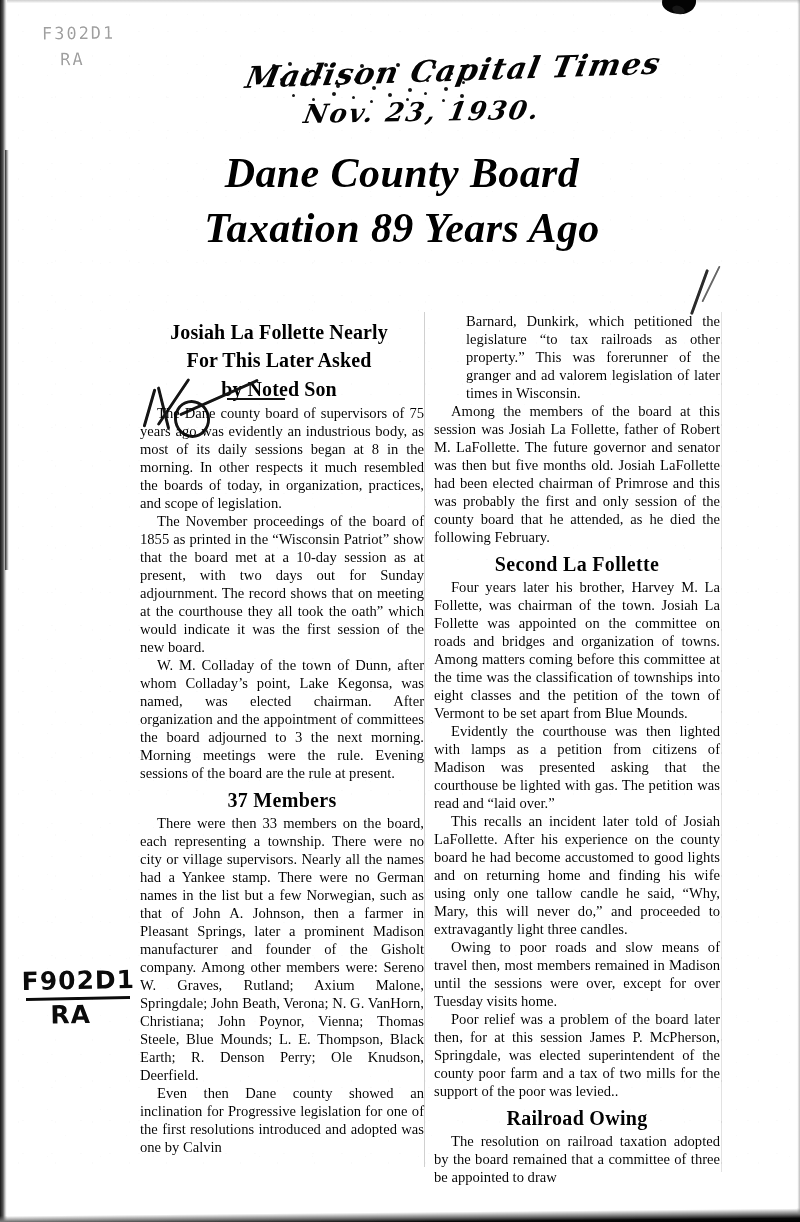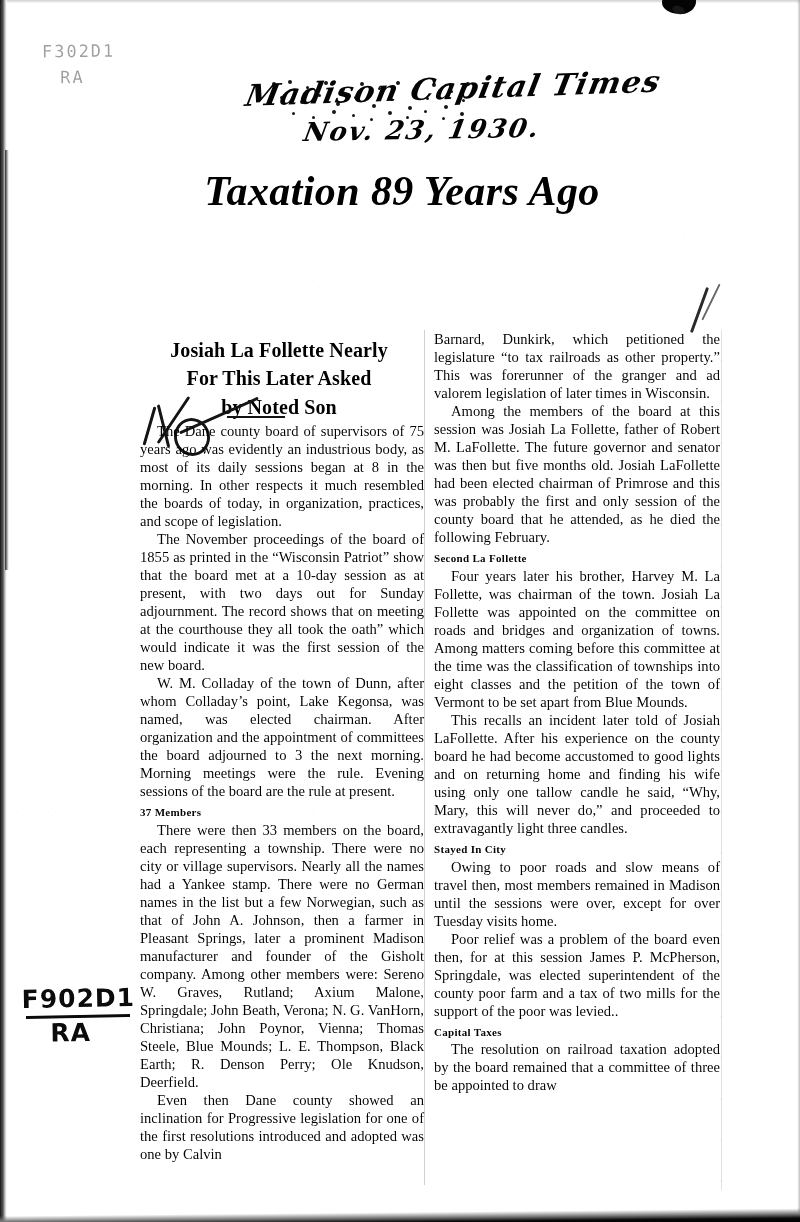--- a/index.html
+++ b/index.html
@@ -74,21 +74,21 @@
     width: 13px; height: 8px;
     background: #2b2b2b;
     border-radius: 50%;
     transform: rotate(22deg);
     opacity: .6;
   }
 
   
   .clip {
     position: absolute;
-    left: 14px; top: 24px;
+    left: 14px; top: 6px;
     width: 776px; height: 1180px;
     background: #ffffff;
   }
 
   
   .stamp-top {
     position: absolute;
     left: 28px; top: 14px;
     font-family: "DejaVu Sans Mono", monospace;
     font-size: 17px;
@@ -255,27 +255,27 @@
     hyphens: none;
   }
   .col-left  { left: 126px; top: 398px; width: 284px; }
   .col-right { left: 420px; width: 286px; }
 
   .col p {
     margin: 0;
     text-indent: 17px;
     text-align: justify;
   }
-  .col p.cont { text-indent: 0; }
+  .col p.cont { text-indent: 0; margin-left: 32px; }
 
   .col h4 {
     margin: 6px 0 1px 0;
-    font-size: 11px;
+    font-size: 20px;
     font-weight: 700;
-    text-align: left;
+    text-align: center;
     letter-spacing: .3px;
     text-indent: 0;
   }
 
   
   .col-divider {
     position: absolute;
     left: 410px; top: 306px;
     width: 1px; height: 855px;
     background: #9e9e9e;
@@ -349,20 +349,21 @@
         <i style="left: 86px; top: 34px; width: 3px; height: 3px;"></i>
         <i style="left: 104px; top: 38px; width: 3px; height: 3px;"></i>
         <i style="left: 122px; top: 31px; width: 4px; height: 4px;"></i>
         <i style="left: 140px; top: 36px; width: 3px; height: 3px;"></i>
         <i style="left: 158px; top: 30px; width: 3px; height: 3px;"></i>
         <i style="left: 176px; top: 37px; width: 3px; height: 3px;"></i>
         <i style="left: 194px; top: 32px; width: 4px; height: 4px;"></i>
       </div>
 
     <div class="headline">
+      <div>Dane County Board</div>
       <div>Taxation 89 Years Ago</div>
     </div>
     <div class="pen-slash"></div>
     <div class="pen-slash-2"></div>
 
     <div class="deck">
       <div>Josiah La Follette Nearly</div>
       <div>For This Later Asked</div>
       <div>by Noted Son</div>
     </div>
@@ -386,25 +387,25 @@
         <h4>37  Members</h4>
         <p>There were then 33 members on the board, each representing a township. There were no city or village supervisors. Nearly all the names had a Yankee stamp. There were no German names in the list but a few Norwegian, such as that of John A. Johnson, then a farmer in Pleasant Springs, later a prominent Madison manufacturer and founder of the Gisholt company.  Among other members were: Sereno W. Graves, Rutland; Axium Malone, Springdale; John Beath, Verona; N. G. VanHorn, Christiana; John Poynor, Vienna; Thomas Steele, Blue Mounds; L. E. Thompson, Black Earth; R. Denson Perry; Ole Knudson, Deerfield.</p>
         <p>Even then Dane county showed an inclination for Progressive legislation for one of the first resolutions introduced and adopted was one by Calvin</p>
       </div>
 
     <div class="col col-right">
         <p class="cont">Barnard, Dunkirk, which petitioned the legislature “to tax railroads as other property.” This was forerunner of the granger and ad valorem legislation of later times in Wisconsin.</p>
         <p>Among the members of the board at this session was Josiah La Follette, father of Robert M. LaFollette.  The future governor and senator was then but five months old. Josiah LaFollette had been elected chairman of Primrose and this was probably the first and only session of the county board that he attended, as he died the following February.</p>
         <h4>Second La Follette</h4>
         <p>Four years later his brother, Harvey M. La Follette, was chairman of the town. Josiah La Follette was appointed on the committee on roads and bridges and organization of towns. Among matters coming before this committee at the time was the classification of townships into eight classes and the petition of the town of Vermont to be set apart from Blue Mounds.</p>
+        <p>Evidently the courthouse was then lighted with lamps as a petition from citizens of Madison was presented asking that the courthouse be lighted with gas. The petition was read and “laid over.”</p>
         <p>This recalls an incident later told of Josiah LaFollette. After his experience on the county board he had become accustomed to good lights and on returning home and finding his wife using only one tallow candle he said, “Why, Mary, this will never do,” and proceeded to extravagantly light three candles.</p>
-        <h4>Stayed In City</h4>
         <p>Owing to poor roads and slow means of travel then, most members remained in Madison until the sessions were over, except for over Tuesday visits home.</p>
-        <p>Poor relief was a problem of the board even then, for at this session James P. McPherson, Springdale, was elected superintendent of the county poor farm and a tax of two mills for the support of the poor was levied..</p>
-        <h4>Capital  Taxes</h4>
+        <p>Poor relief was a problem of the board later then, for at this session James P. McPherson, Springdale, was elected superintendent of the county poor farm and a tax of two mills for the support of the poor was levied..</p>
+        <h4>Railroad  Owing</h4>
         <p>The resolution on railroad taxation adopted by the board remained that a committee of three be appointed to draw</p>
       </div>
 
     <div class="stamp-bottom">
       <div>F902D1</div>
       <div class="rule"></div>
       <div class="l2">RA</div>
     </div>
 
     <div class="noise"></div>

